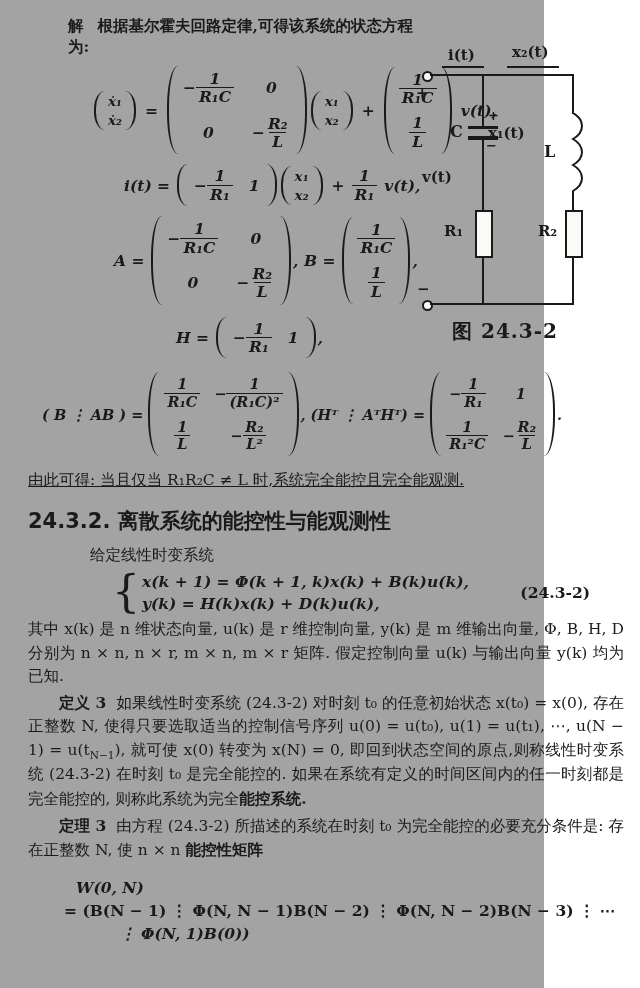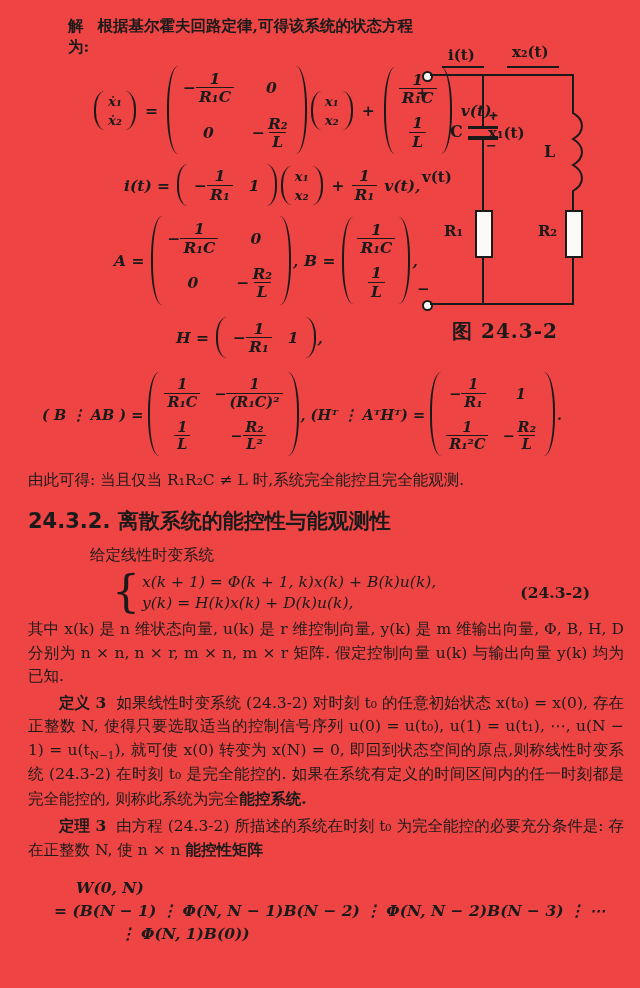--- a/index.html
+++ b/index.html
@@ -1,17 +1,17 @@
 <!DOCTYPE html>
 <html><head>
 <meta charset="utf-8">
 <style>
   html,body{margin:0;padding:0;}
   body{width:640px;height:988px;overflow:hidden;}
-  .page{position:relative;width:640px;height:988px;background:#ef4444;color:#1a1a1a;
+  .page{position:relative;width:544px;height:988px;background:#a3a3a3;color:#1a1a1a;
         font-family:"DejaVu Serif","Liberation Serif",serif;font-size:15.5px;}
   .content{position:absolute;left:28px;top:10px;width:596px;}
   .col-left{width:400px;}
   p{margin:0;}
   .intro{margin:6px 0 4px 40px;font-weight:bold;}
   .intro .b{font-weight:bold;margin-right:14px;}
   
   .eqline{display:flex;align-items:center;font-style:italic;font-weight:600;font-size:15.5px;}
   .frac{display:inline-flex;flex-direction:column;align-items:center;line-height:1.12;}
   .frac .den{border-top:1.5px solid #1a1a1a;}
@@ -22,34 +22,34 @@
   .par.r{border-right:2px solid #1a1a1a;border-radius:0 12px 12px 0 / 0 50% 50% 0;}
   .m2{display:grid;grid-template-columns:auto auto;column-gap:18px;row-gap:9px;
       justify-items:center;align-items:center;padding:4px 5px;}
   .colv{display:flex;flex-direction:column;align-items:center;gap:8px;padding:4px 4px;}
   .colv.small{gap:3px;font-size:13.5px;padding:2px 3px;}
   .rowv{display:flex;align-items:center;gap:16px;padding:3px 6px;}
   .cell{display:inline-flex;align-items:center;white-space:nowrap;}
   .op{margin:0 7px;white-space:nowrap;}
   .txt{white-space:nowrap;}
   
-  .concl{margin:14px 0 0 0;}
+  .concl{margin:14px 0 0 0;text-decoration:underline;}
   h2{margin:16px 0 10px 0;font-size:21px;font-weight:bold;
      font-family:"DejaVu Sans","Liberation Sans",sans-serif;}
   .given{margin:2px 0 4px 62px;}
   .sys{display:flex;align-items:center;margin:2px 0 4px 84px;}
   .sys .brace{font-size:44px;font-weight:400;line-height:1;margin-right:2px;font-style:normal;}
-  .sys .lines{display:flex;flex-direction:column;gap:3px;font-style:italic;font-weight:400;}
+  .sys .lines{display:flex;flex-direction:column;gap:3px;font-style:italic;font-weight:700;}
   .sys .tag{margin-left:auto;margin-right:34px;font-weight:600;}
   .para{margin-top:3px;text-align:justify;line-height:1.5;}
   .para .lbl{font-weight:bold;margin-right:10px;}
   .para .bold{font-weight:bold;}
   .indent{text-indent:2em;}
   .wline{margin:16px 0 0 48px;font-style:italic;font-weight:600;}
-  .weq1{margin:4px 0 0 26px;font-style:italic;font-weight:600;white-space:nowrap;}
+  .weq1{margin:4px 0 0 36px;font-weight:600;white-space:nowrap;}
   .weq2{margin:4px 0 0 92px;font-style:italic;font-weight:600;}
   sub{font-size:68%;}
   
   .circuit{position:absolute;left:402px;top:40px;width:232px;height:302px;font-size:15px;}
   .wire{position:absolute;background:#1a1a1a;}
   .node{position:absolute;width:7px;height:7px;border:2px solid #1a1a1a;border-radius:50%;background:#fbfaf6;}
   .lab{position:absolute;font-weight:600;white-space:nowrap;}
   .sign{position:absolute;font-weight:bold;font-style:normal;}
   .resistor{position:absolute;width:14px;height:44px;border:2px solid #1a1a1a;background:#fbfaf6;}
   .plate{position:absolute;background:#1a1a1a;}

